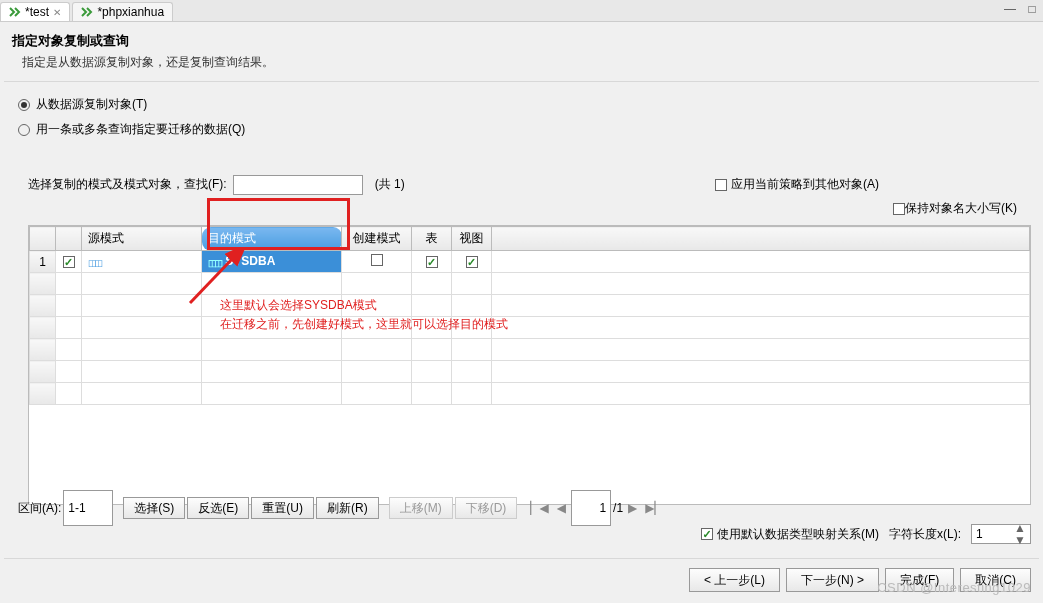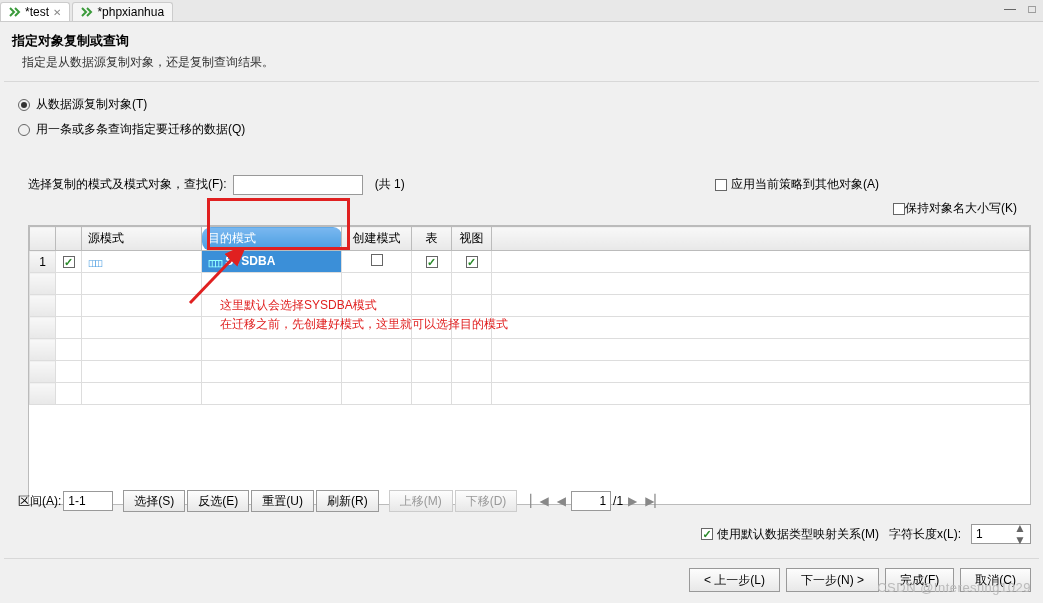--- a/index.html
+++ b/index.html
@@ -47,21 +47,21 @@
 
 
 .red-box { position: absolute; border: 3px solid #e02020; pointer-events: none; }
 .arrow-svg { position: absolute; pointer-events: none; }
 .annotation { position: absolute; color: #e02020; font-size: 16px; line-height: 1.6; }
 
 
 .bottom-bar1 { position: absolute; left: 18px; right: 9px; top: 490px; display: flex; align-items: center; gap: 2px; }
 .btn { background: linear-gradient(#fdfdfd,#e8e8e8); border: 1px solid #999; padding: 2px 10px; height: 22px; display: inline-flex; align-items: center; cursor: pointer; }
 .btn.disabled { color: #999; border-color: #ccc; cursor: default; }
-.sm-input { width: 40px; height: 20px; border: 1px solid #999; text-align: right; padding-right: 4px; background: #fff; }
+.sm-input { width: 40px; height: 36px; border: 1px solid #999; text-align: right; padding-right: 4px; background: #fff; }
 .pager-icons { display: inline-flex; gap: 2px; color: #888; }
 .pager-icons span { cursor: pointer; padding: 0 3px; }
 
 .bottom-bar2 { position: absolute; left: 18px; right: 12px; top: 524px; display: flex; align-items: center; justify-content: flex-end; gap: 10px; }
 .num-field { width: 60px; height: 20px; border: 1px solid #999; display: inline-flex; align-items: center; padding: 0 4px; background: #fff; justify-content: space-between; }
 .spin { display: flex; flex-direction: column; font-size: 7px; line-height: 1; color: #666; }
 
 
 .nav-row { position: absolute; right: 12px; top: 568px; display: flex; gap: 6px; align-items: center; padding-left: 44px; }
 .nav-row .btn { height: 24px; padding: 2px 14px; }

